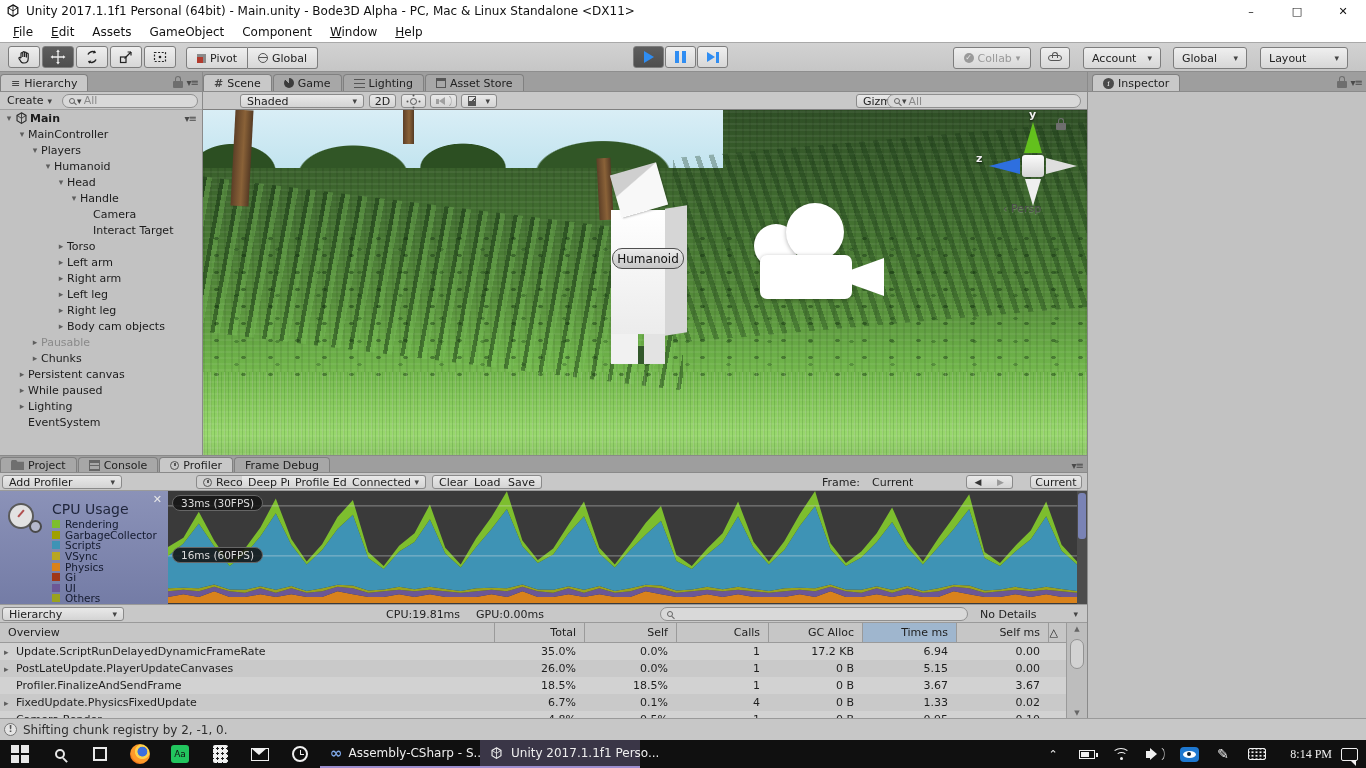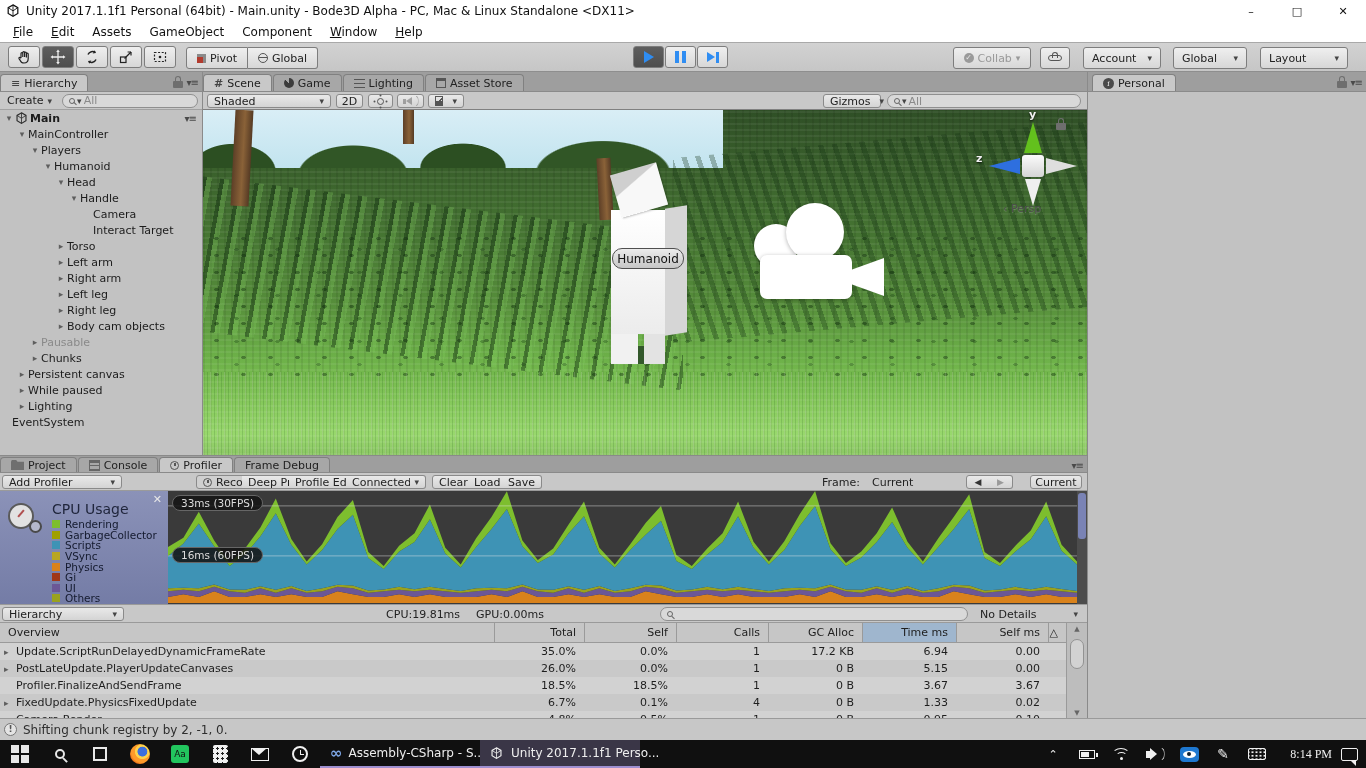--- a/index.html
+++ b/index.html
@@ -86,21 +86,21 @@
   .tree-label { color:#1c1c1c; }
   .tree-row.grayed .tree-label { color:#8a8a8a; }
   .tree-row.rootrow .tree-label { font-weight:bold; }
   .unity-mini { width:13px; height:13px; margin-right:2px; color:#2b2b2b; flex:none; }
   .unity-mini svg { width:13px; height:13px; display:block; }
   .row-menu { position:absolute; right:6px; color:#4a4a4a; font-size:10px; letter-spacing:-1px; }
 
   
   .scene-panel { position:absolute; left:203px; top:72px; width:884px; height:383px; background:#c2c2c2; }
   .scene-toolbar { position:absolute; left:0; top:20px; width:100%; height:18px; background:#c8c8c8; border-bottom:1px solid #808080; }
-  .sbtn { position:absolute; top:2px; height:14px; background:linear-gradient(#e9e9e9,#d4d4d4); border:1px solid #8a8a8a; border-radius:3px; display:flex; align-items:center; padding:0 6px; gap:9px; color:#222; }
+  .sbtn { position:absolute; top:2px; height:14px; background:linear-gradient(#e9e9e9,#d4d4d4); border:1px solid #8a8a8a; border-radius:3px; display:flex; align-items:center; padding:0 6px; gap:9px; color:#222;margin-left:33px; }
   .shaded-dd { left:4px; width:124px; justify-content:space-between; }
   .btn-2d { left:133px; width:27px; justify-content:center; }
   .sun-ic { width:7px; height:7px; border-radius:50%; border:1.5px solid #555; box-shadow:0 -6px 0 -2.5px #555, 0 6px 0 -2.5px #555, -6px 0 0 -2.5px #555, 6px 0 0 -2.5px #555; }
   .spk { display:flex; align-items:center; opacity:.45; }
   .spk .cone { width:0; height:0; border-top:4px solid transparent; border-bottom:4px solid transparent; border-right:6px solid #555; }
   .spk .box { width:3px; height:5px; background:#555; }
   .spk .wave { width:6px; height:10px; border:1.5px solid #555; border-radius:50%; clip-path:inset(0 0 0 60%); margin-left:1px; }
   .img-ic { width:14px; height:10px; border:1.2px solid #555; background:linear-gradient(transparent 55%, #555 56%) , linear-gradient(135deg, transparent 45%, #555 46% 60%, transparent 61%); }
   .icon-btn { justify-content:center; }
   .gizmos-dd { left:620px; width:58px; justify-content:space-between; }
@@ -502,21 +502,21 @@
           <span class="tree-label">Persistent canvas</span>
         </div>
         <div class="tree-row" style="padding-left: 16px;">
           <span class="tree-arrow">▸</span>
           <span class="tree-label">While paused</span>
         </div>
         <div class="tree-row" style="padding-left: 16px;">
           <span class="tree-arrow">▸</span>
           <span class="tree-label">Lighting</span>
         </div>
-        <div class="tree-row" style="">
+        <div class="tree-row" style="padding-left: 16px;">
           <span class="tree-arrow"></span>
           <span class="tree-label">EventSystem</span>
         </div>
       </div>
   </div>
 
   <div class="scene-panel">
     <div class="tabstrip">
         <div class="tab active">
           <span class="ticon ticon-scene">#</span>
@@ -604,21 +604,21 @@
           <span class="shackle"></span>
           <span class="body"></span>
         </span>
     </div>
   </div>
 
   <div class="inspector-panel">
     <div class="tabstrip">
       <div class="tab active" style="margin-left:4px">
           <span class="ticon ticon-info">i</span>
-          <span>Personal</span>
+          <span>Inspector</span>
         </div>
       <div class="panel-right-icons">
         <span class="lock-icon">
             <span class="shackle"></span>
             <span class="body"></span>
           </span>
         <span class="panel-menu">▾≡</span>
       </div>
     </div>
     <div class="inspector-body"></div>

